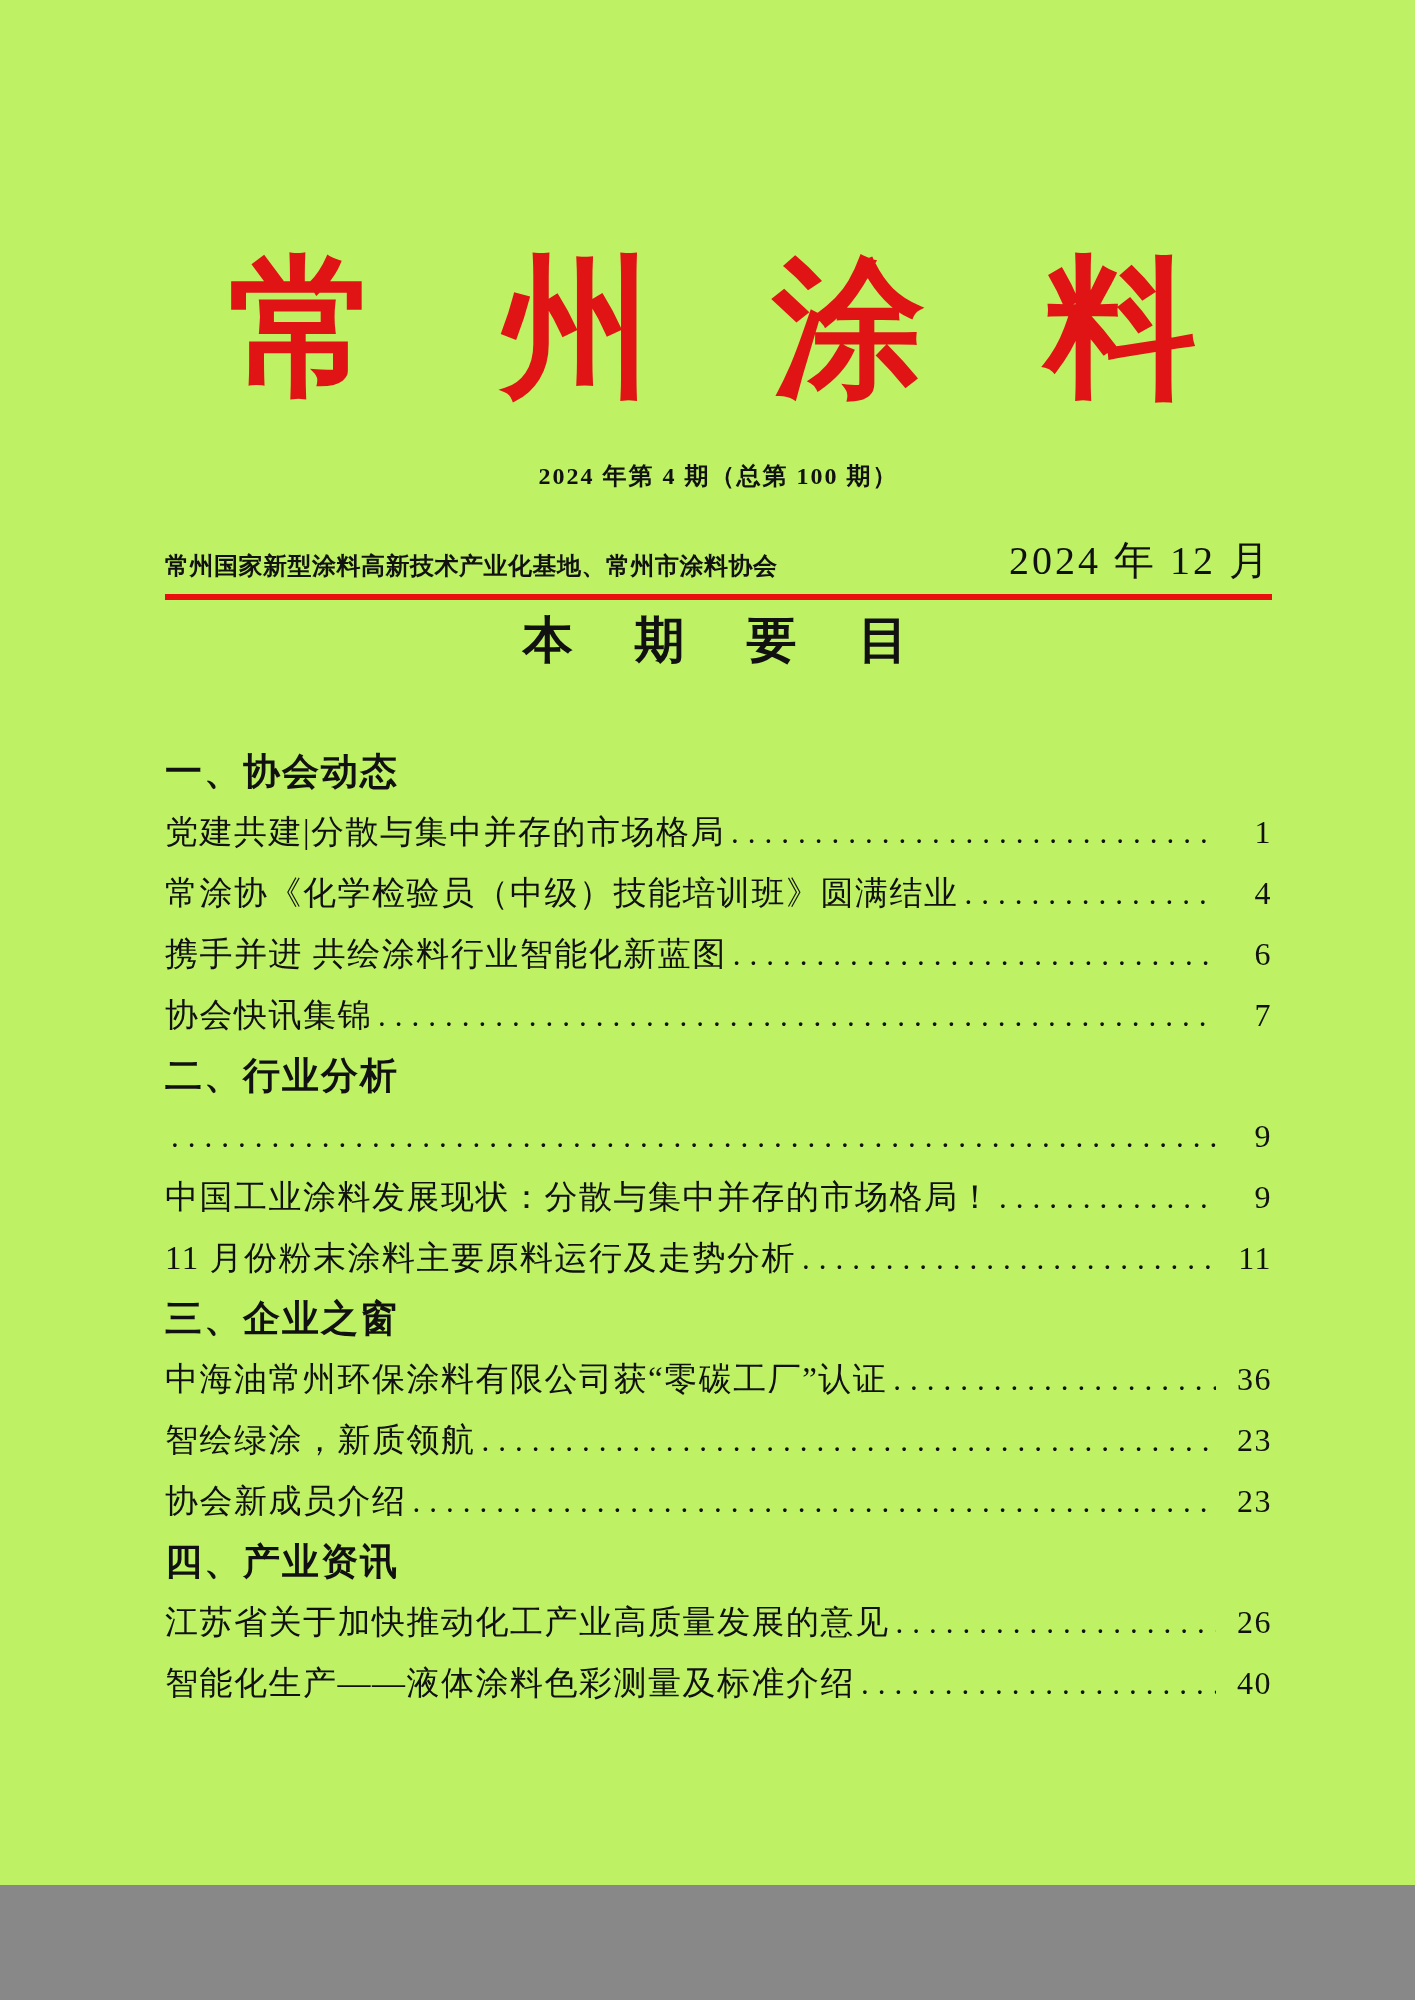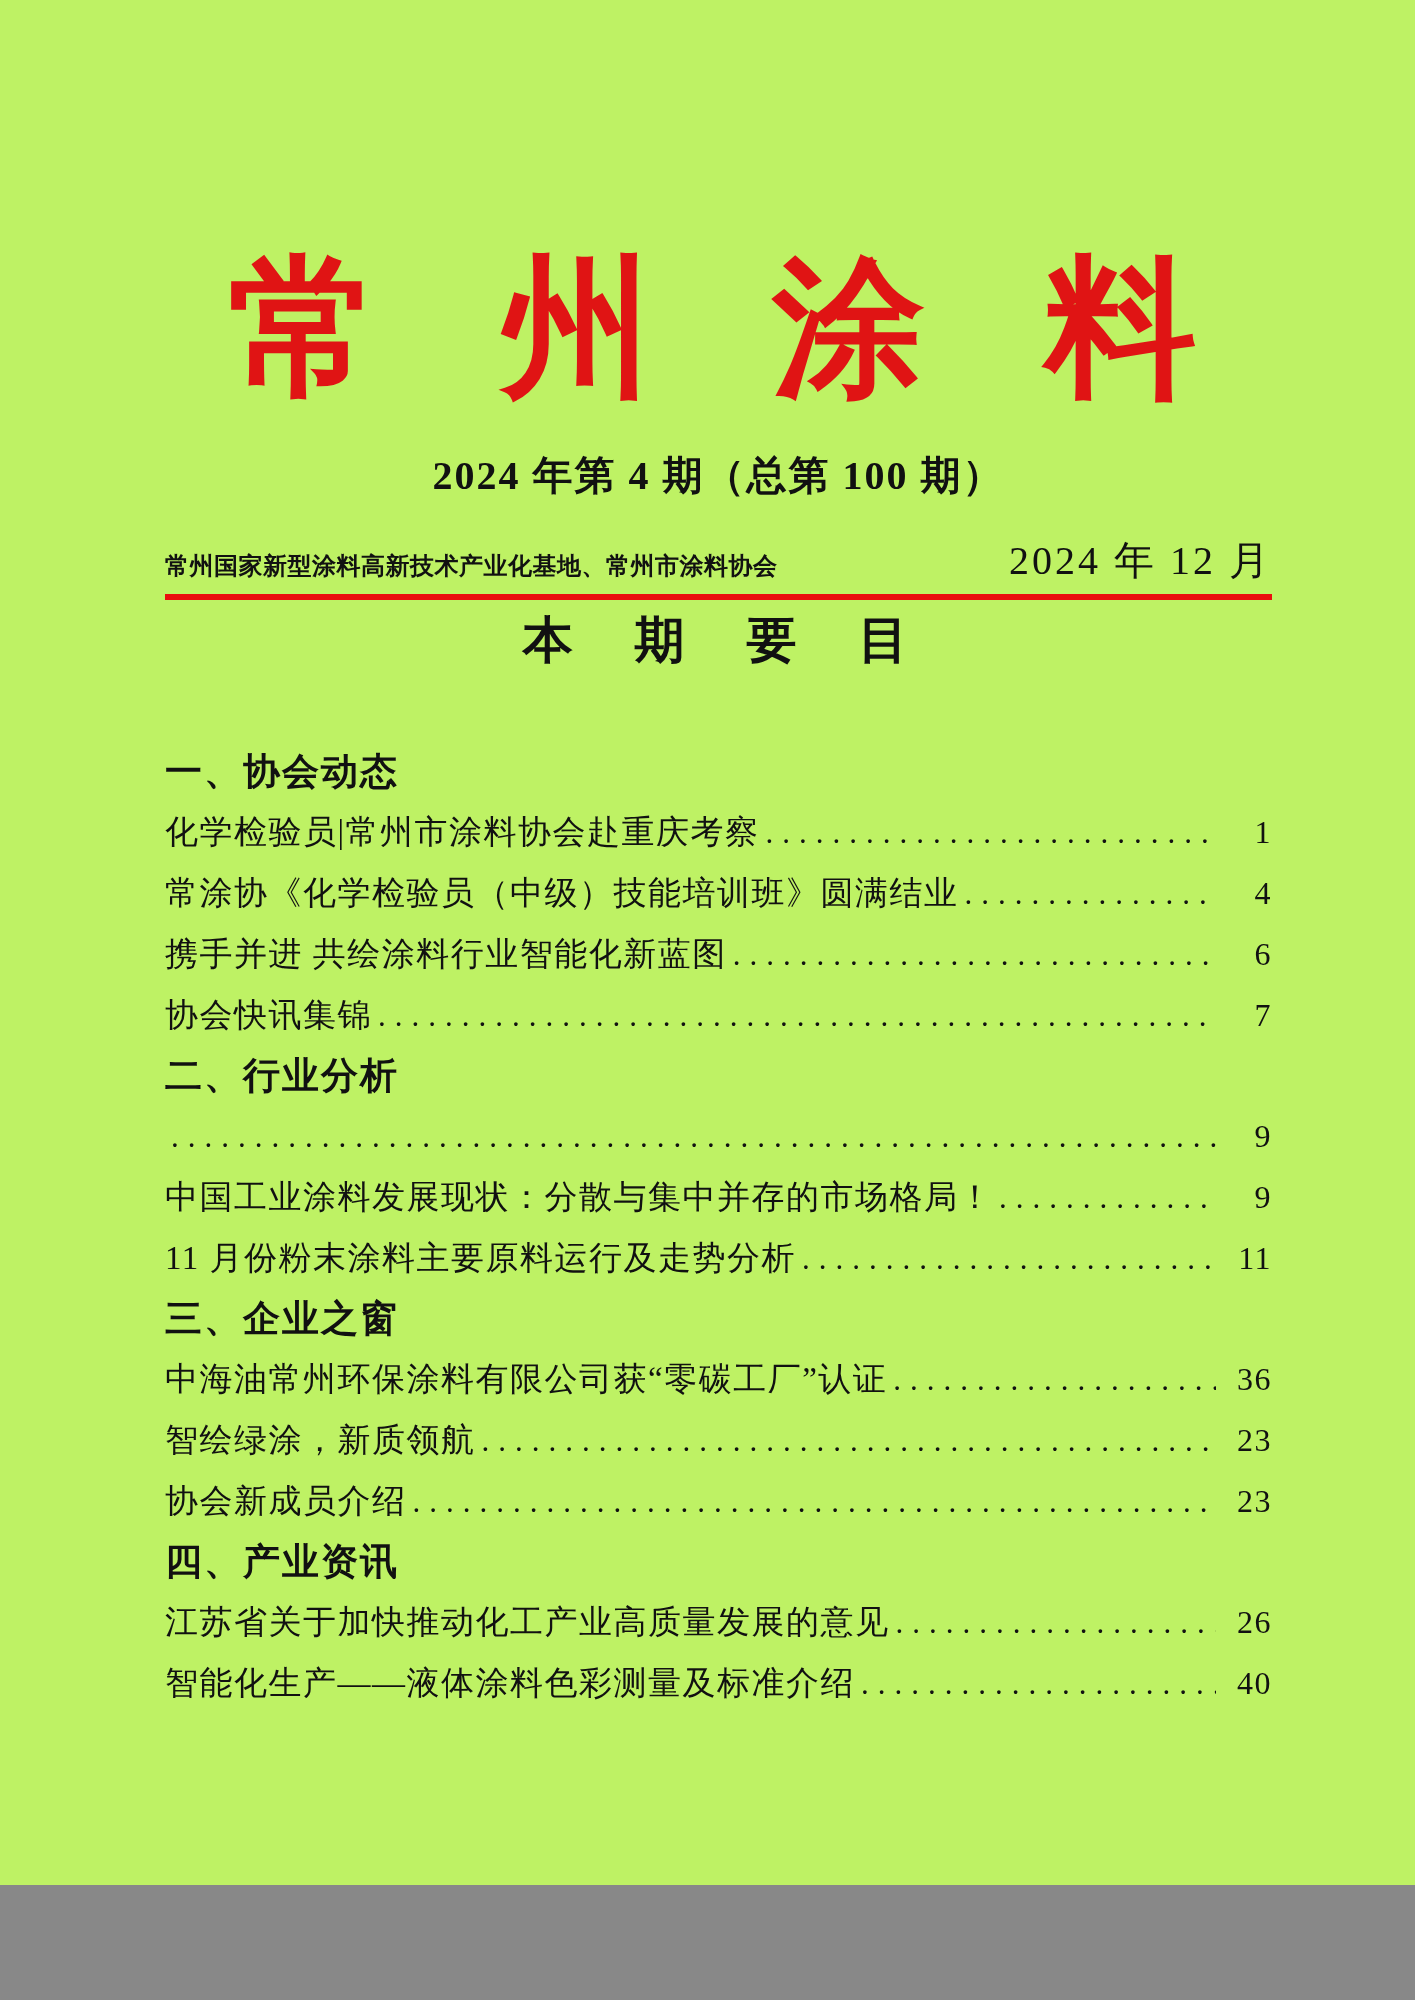--- a/index.html
+++ b/index.html
@@ -23,21 +23,21 @@
     font-size: 152px;
     line-height: 248px;
     font-weight: bold;
     text-align: center;
     color: var(--accent-red, #e01414);
     letter-spacing: 12px;
     word-spacing: 58px;
     white-space: nowrap;
   }
   .issue-line {
-    font-size: 40px;
+    font-size: 24px;
     line-height: 46px;
     font-weight: bold;
     text-align: center;
     letter-spacing: 2px;
   }
   .pub-row {
     margin-top: 42px;
     display: flex;
     justify-content: space-between;
     align-items: baseline;
@@ -118,21 +118,21 @@
 
     <div class="red-rule"></div>
 
     <h2 class="contents-heading">本 期 要 目</h2>
 
     <div class="toc" id="toc">
   <section class="toc-section">
     <h3 class="toc-section-heading">一、协会动态</h3>
 
   <div class="toc-row">
-    <span class="toc-title">化学检验员|常州市涂料协会赴重庆考察</span>
+    <span class="toc-title">党建共建|分散与集中并存的市场格局</span>
     <span class="toc-dots">........................................................................................................................</span>
     <span class="toc-page">1</span>
   </div>
 
   <div class="toc-row">
     <span class="toc-title">常涂协《化学检验员（中级）技能培训班》圆满结业</span>
     <span class="toc-dots">........................................................................................................................</span>
     <span class="toc-page">4</span>
   </div>
 

